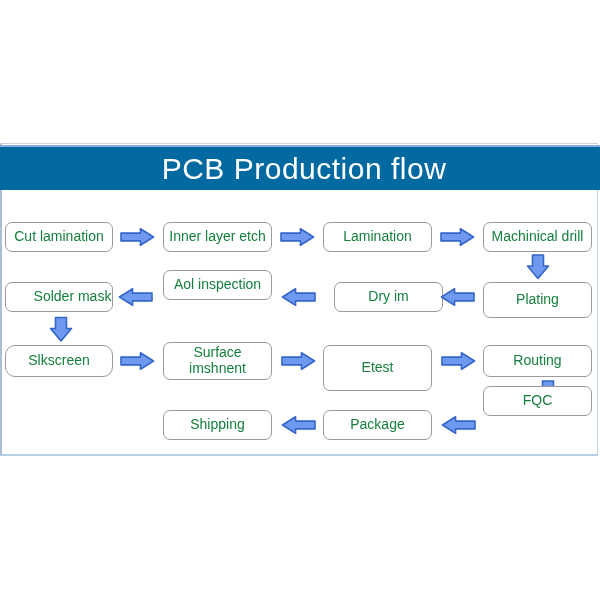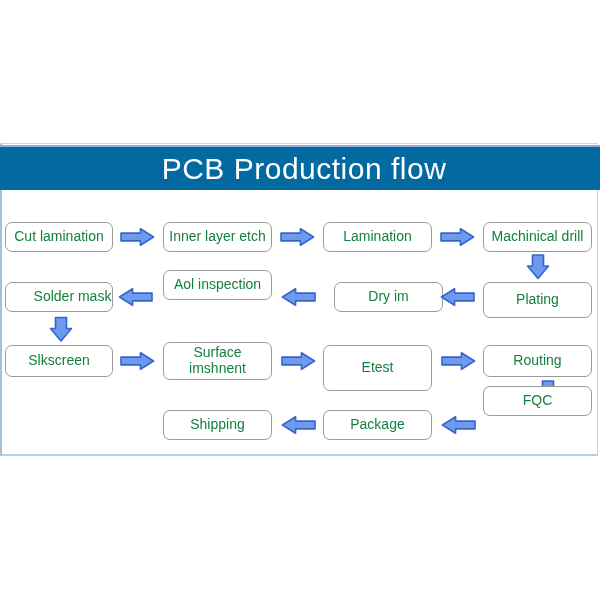--- a/index.html
+++ b/index.html
@@ -119,21 +119,21 @@
   <polygon points="35,6 15,6 15,1.5 1.5,10 15,18.5 15,14 35,14" fill="#6e99ee"></polygon>
 </svg>
 <svg class="arrow" style="left:440px; top:287px;" width="35" height="20" viewBox="0 0 36 20">
   <polygon points="35,6 15,6 15,1.5 1.5,10 15,18.5 15,14 35,14" fill="#6e99ee"></polygon>
 </svg>
 
 <svg class="arrow" style="left:49px; top:316px;" width="24" height="27" viewBox="0 0 24 26">
   <polygon points="6.5,1 17.5,1 17.5,12 22.5,12 12,24.5 1.5,12 6.5,12" fill="#6e99ee"></polygon>
 </svg>
 
-<div class="pbox" style="left:5px; top:345px; width:108px; height:32px;">
+<div class="pbox" style="left:5px; top:345px; width:108px; height:32px;border-radius:10px;">
   <span class="pbox-label">Slkscreen</span>
 </div>
 <div class="pbox" style="left:163px; top:342px; width:109px; height:38px;">
   <span class="pbox-label">Surface
 imshnent</span>
 </div>
 <div class="pbox" style="left:323px; top:345px; width:109px; height:46px;">
   <span class="pbox-label">Etest</span>
 </div>
 <div class="pbox" style="left:483px; top:345px; width:109px; height:32px;">

